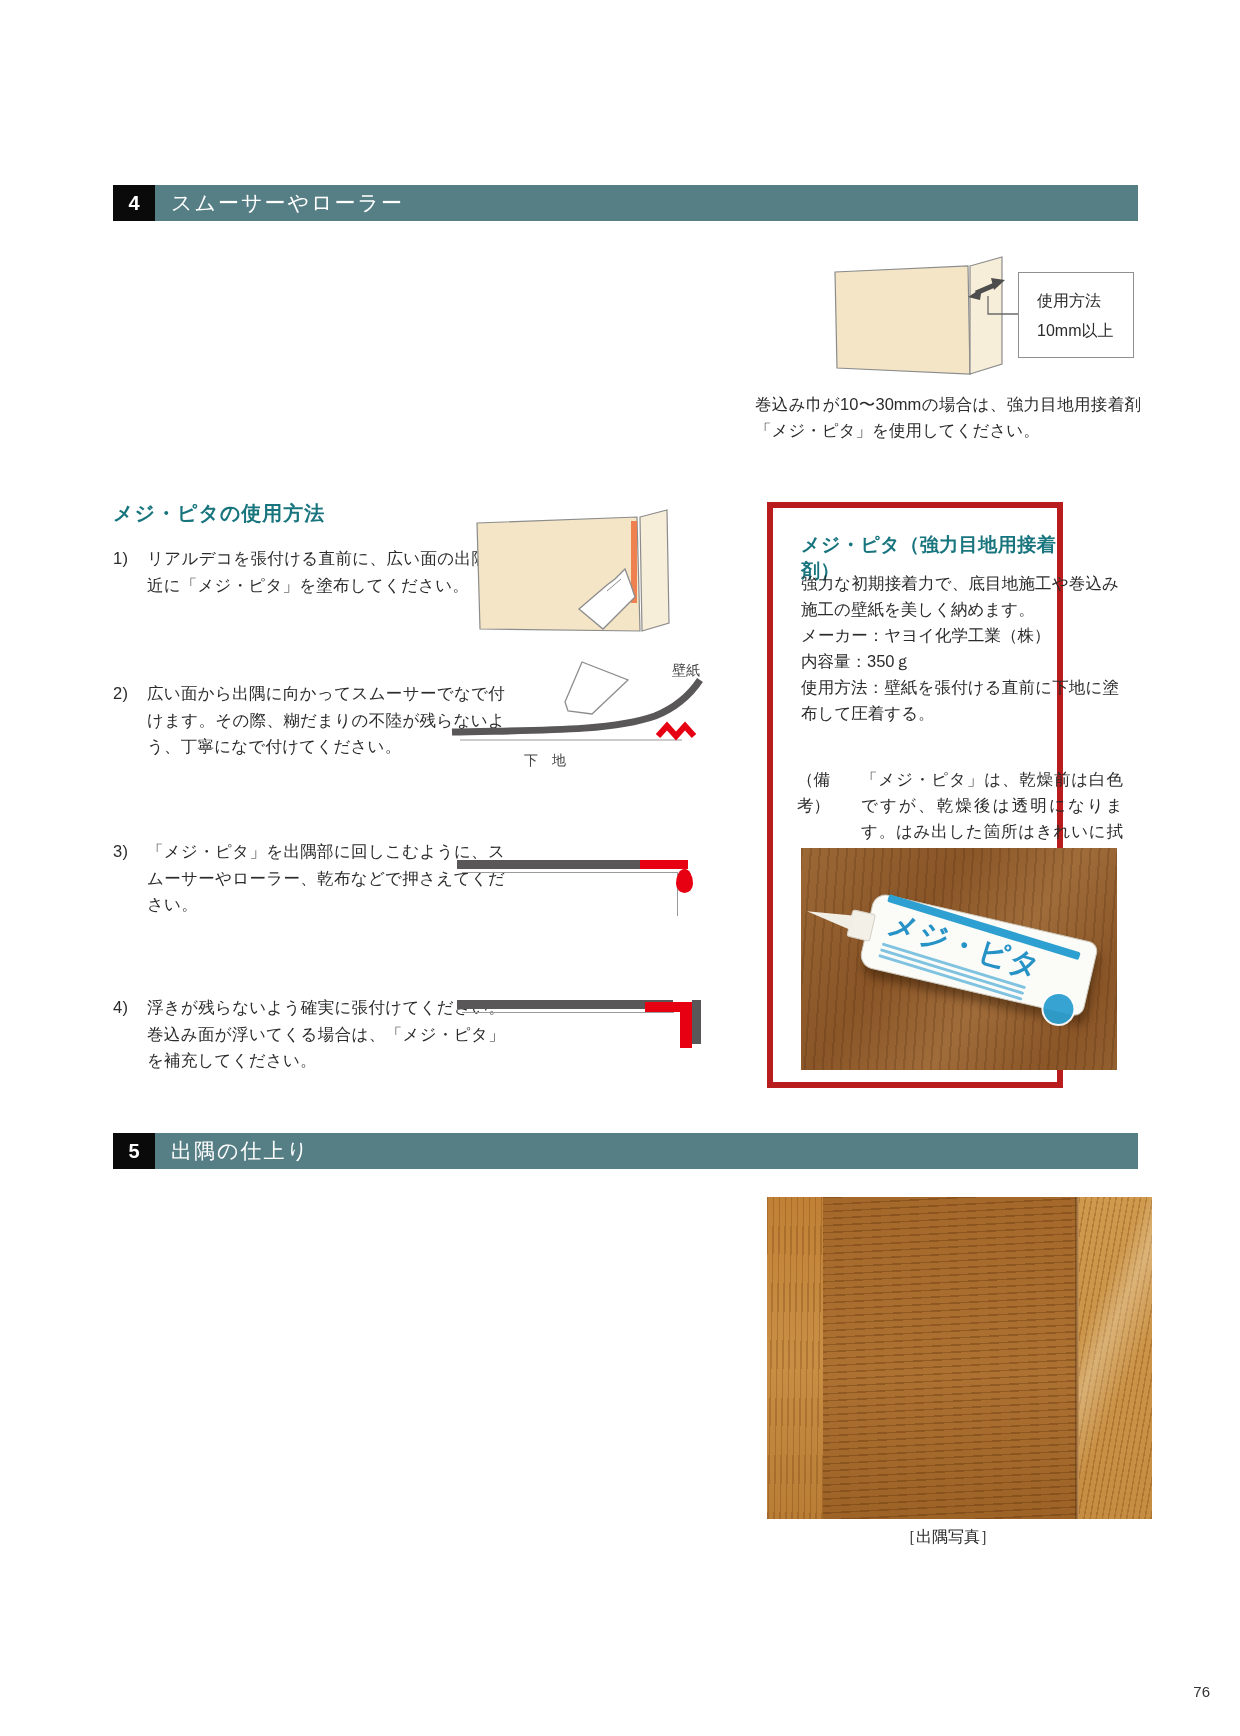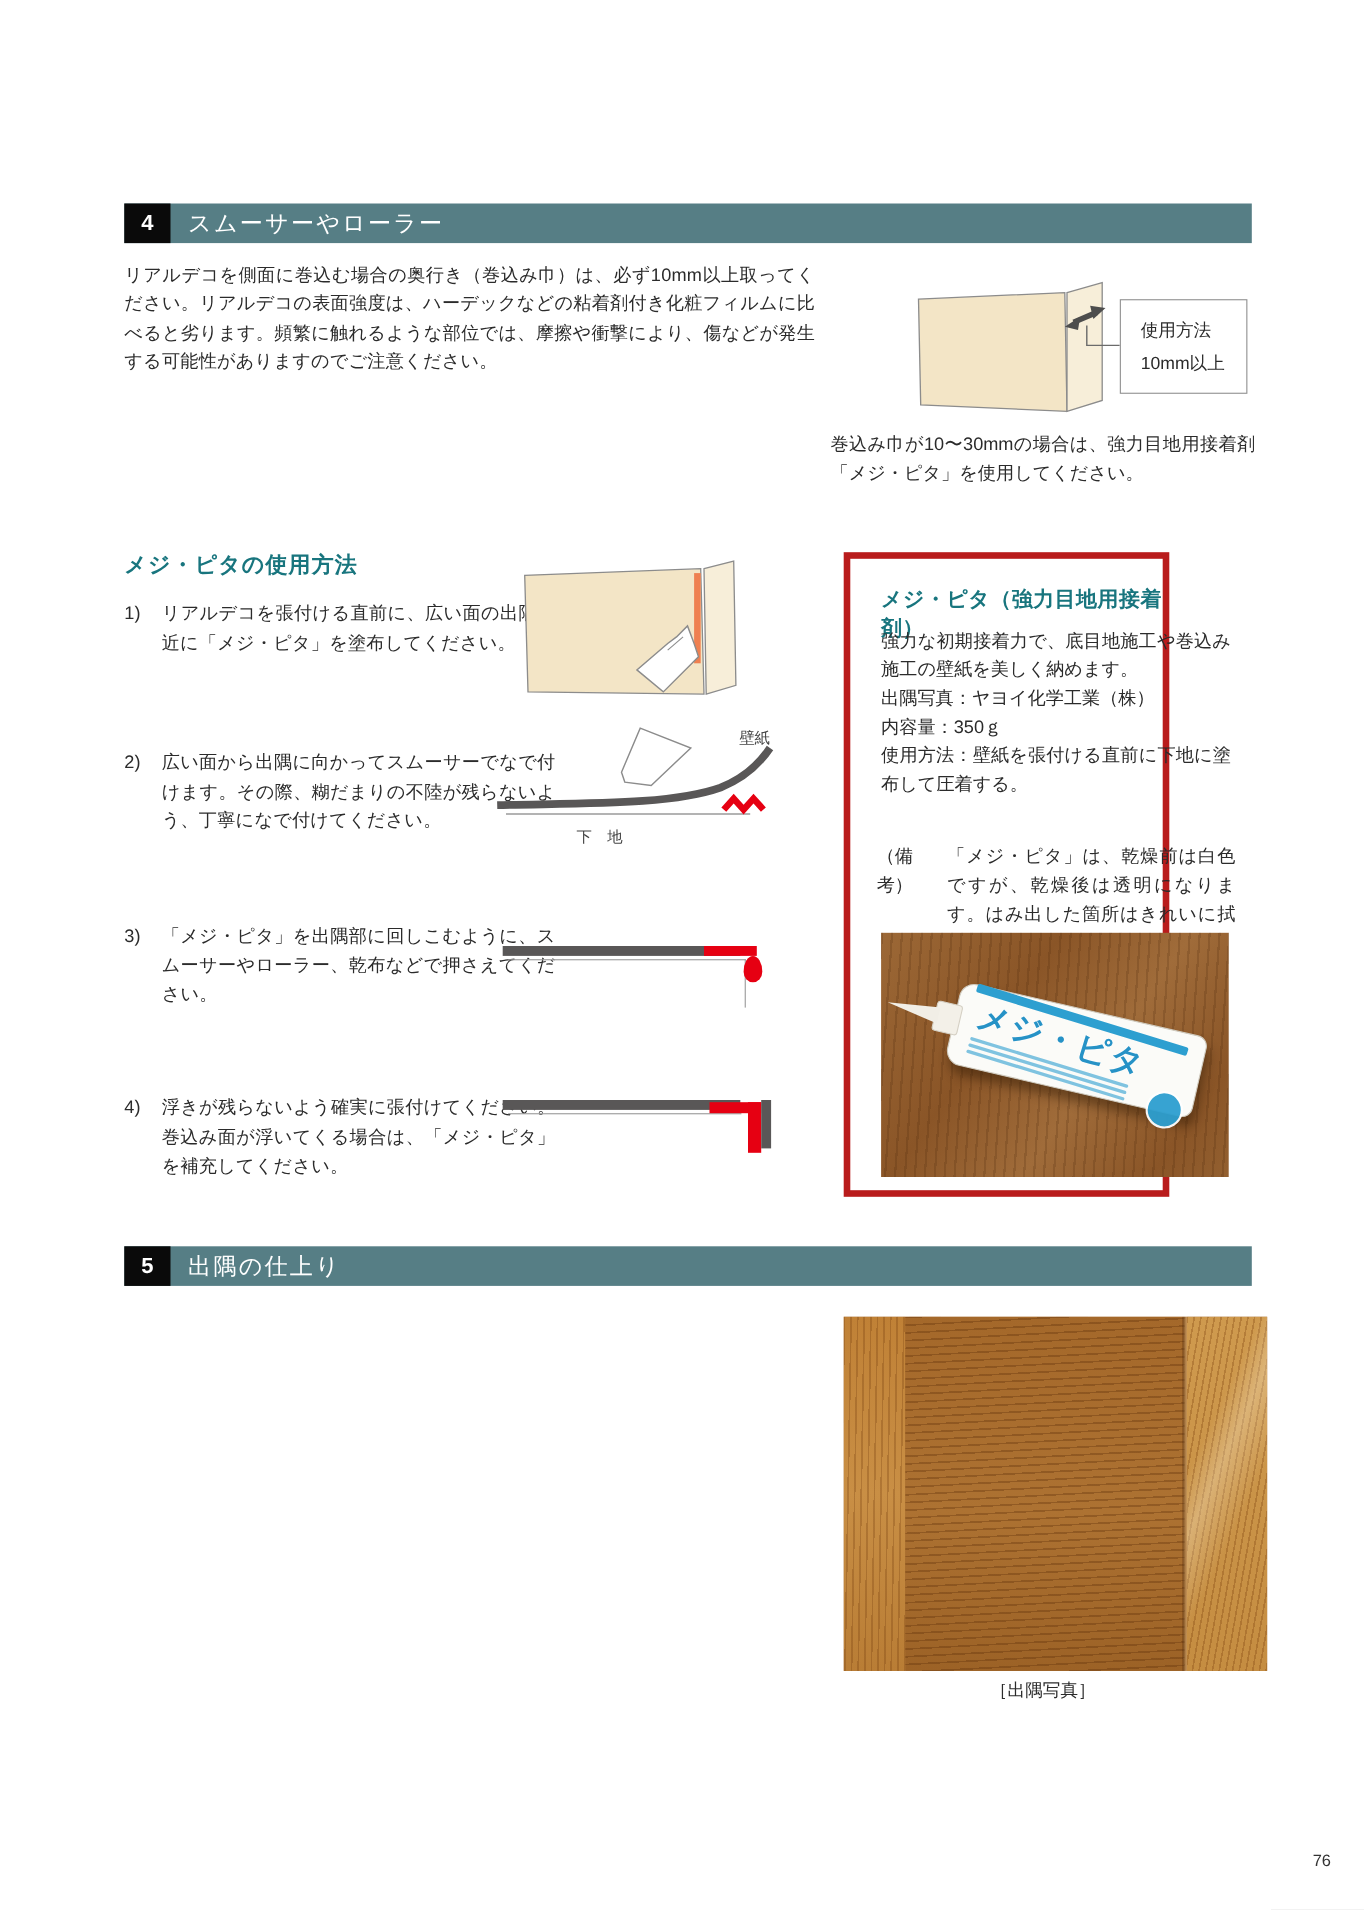--- a/index.html
+++ b/index.html
@@ -88,21 +88,20 @@
 </head>
 <body>
 
 <div id="page">
 
   <div class="sec-bar" style="top:185px;">
     <div class="sec-num">4</div>
     <div class="sec-title">スムーサーやローラー</div>
   </div>
 
-  <div class="body-text" style="left:113px;top:237px;width:628px;">リアルデコを側面に巻込む場合の奥行き（巻込み巾）は、必ず10mm以上取ってください。リアルデコの表面強度は、ハーデックなどの粘着剤付き化粧フィルムに比べると劣ります。頻繁に触れるような部位では、摩擦や衝撃により、傷などが発生する可能性がありますのでご注意ください。</div>
 
   <svg class="abs" style="left:750px;top:238px;" width="280" height="150" viewBox="0 0 280 150">
     <polygon points="85,34 218,28 220,136 87,130" fill="#f3e5c6" stroke="#8c8c8c" stroke-width="1.2"></polygon>
     <polygon points="220,28 252,19 252,126 220,136" fill="#f7eed9" stroke="#8c8c8c" stroke-width="1.2"></polygon>
     <g>
       <line x1="226" y1="55" x2="247" y2="46" stroke="#4d4d4d" stroke-width="5"></line>
       <polygon points="218,59 232,50 230,62" fill="#4d4d4d"></polygon>
       <polygon points="255,42 241,40 244,52" fill="#4d4d4d"></polygon>
     </g>
     <polyline points="238,58 238,76 268,76" fill="none" stroke="#6b6b6b" stroke-width="1.3"></polyline>
@@ -166,21 +165,21 @@
     <div class="thinline" style="left:462px;top:1012px;width:212px;height:1px;"></div>
     <div class="bar-red" style="left:645px;top:1002px;width:47px;height:10px;"></div>
     <div class="bar-red" style="left:680px;top:1002px;width:12px;height:46px;"></div>
     <div class="bar-dark" style="left:692px;top:1000px;width:9px;height:44px;"></div>
   </div>
 
   <div class="infobox">
     <div class="ib-title">メジ・ピタ（強力目地用接着剤）</div>
     <div class="ib-body">
       <div>強力な初期接着力で、底目地施工や巻込み施工の壁紙を美しく納めます。</div>
-      <div>出隅写真：ヤヨイ化学工業（株）</div>
+      <div>メーカー：ヤヨイ化学工業（株）</div>
       <div>内容量：350ｇ</div>
       <div>使用方法：壁紙を張付ける直前に下地に塗布して圧着する。</div>
     </div>
     <div class="ib-note">
       <span class="nl">（備考）</span>
       <span class="nt">「メジ・ピタ」は、乾燥前は白色ですが、乾燥後は透明になります。はみ出した箇所はきれいに拭取ってください。</span>
     </div>
 
     <div class="photo-product">
       <div class="tube">

